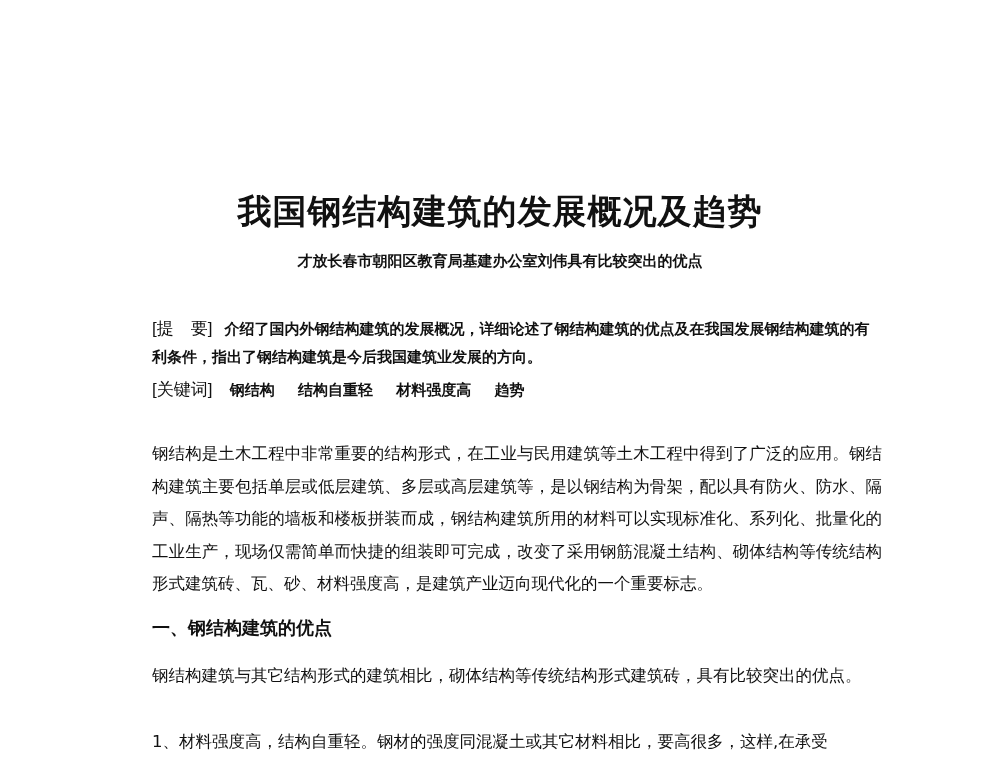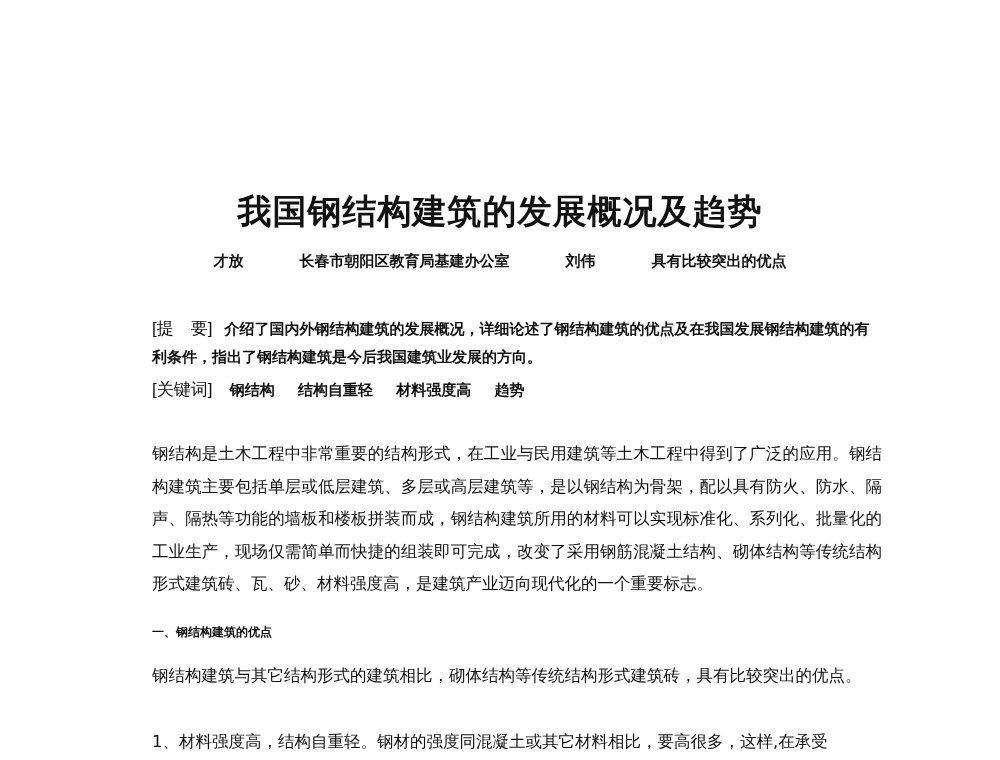--- a/index.html
+++ b/index.html
@@ -2,33 +2,33 @@
 <html><head>
 <meta charset="utf-8">
 <style>
   html, body { margin:0; padding:0; background:#fff; }
   body { width:1000px; height:760px; position:relative; overflow:hidden; color:#111;
          font-family:"DejaVu Sans", sans-serif; }
   .title { position:absolute; left:0; width:1000px; top:160px; text-align:center;
            font-size:34px; font-weight:bold; letter-spacing:1px;margin-top:29px; }
   .authors { position:absolute; left:0; width:1000px; top:252px; text-align:center;
              font-family:"DejaVu Serif", serif; font-size:15px; font-weight:bold; word-spacing:0; }
-  .authors span { margin:0 28px; }
+  .authors span { margin:0 0; }
   .abstract { position:absolute; left:118px; width:764px; top:315px;
               font-family:"DejaVu Serif", serif; font-size:15px; font-weight:bold; line-height:28px; }
   .abstract .indent { padding-left:34px; }
   .tag { font-family:Liberation Sans, sans-serif; font-weight:normal; font-size:17px; margin-right:12px; }
   .keywords { position:absolute; left:152px; top:378px; font-family:"DejaVu Serif", serif;
               font-size:15px; font-weight:bold; }
   .keywords .kw { margin-right:18px;margin-top:12px; }
   .body-text { position:absolute; left:118px; width:764px; font-size:16.5px; line-height:32.5px;
                text-align:justify; }
   .p1 { top:438px; }
   .p1 .first { padding-left:34px; }
-  .heading { position:absolute; left:152px; top:616px; font-size:12px; font-weight:bold;margin-top:8px; }
+  .heading { position:absolute; left:152px; top:616px; font-size:18px; font-weight:bold; }
   .p2 { top:660px; }
   .p3 { top:726px; }
 </style>
 </head>
 <body>
 
 <div class="title">我国钢结构建筑的发展概况及趋势</div>
 
 <div class="authors">
   <span>才放</span><span>长春市朝阳区教育局基建办公室</span><span>刘伟</span><span>具有比较突出的优点</span>

